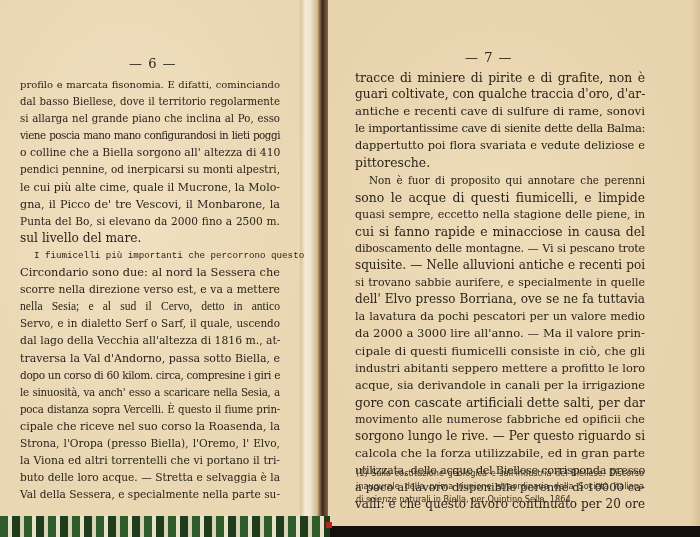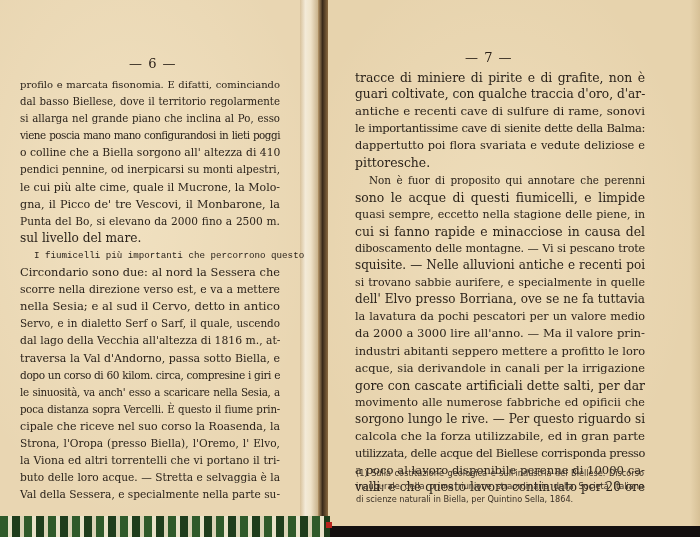--- a/index.html
+++ b/index.html
@@ -47,21 +47,21 @@
     <span class="line" style="letter-spacing: -0.5px; display: block; font-size: 10.4px;">viene poscia mano mano configurandosi in lieti poggi</span>
     <span class="line" style="display: block; font-size: 10.8px;">o colline che a Biella sorgono all' altezza di 410</span>
     <span class="line" style="display: block; font-size: 10.4px;">pendici pennine, od inerpicarsi su monti alpestri,</span>
     <span class="line" style="display: block; font-size: 11px;">le cui più alte cime, quale il Mucrone, la Molo-</span>
     <span class="line" style="display: block; font-size: 11.2px;">gna, il Picco de' tre Vescovi, il Monbarone, la</span>
     <span class="line" style="display: block; font-size: 10.6px;">Punta del Bo, si elevano da 2000 fino a 2500 m.</span>
     <span class="line last" style="display: block;">sul livello del mare.</span>
     <span class="line indent" style="display: block; font-size: 9.2px; font-family: Liberation Mono, monospace;">I fiumicelli più importanti che percorrono questo</span>
     <span class="line" style="display: block; font-size: 11.4px;">Circondario sono due: al nord la Sessera che</span>
     <span class="line" style="display: block; font-size: 10.8px;">scorre nella direzione verso est, e va a mettere</span>
-    <span class="line" style="display: block; font-size: 11.6px;">nella Sesia; e al sud il Cervo, detto in antico</span>
+    <span class="line" style="display: block; font-size: 11.6px; font-family: Liberation Serif, serif;">nella Sesia; e al sud il Cervo, detto in antico</span>
     <span class="line" style="display: block; font-size: 10.4px;">Servo, e in dialetto Serf o Sarf, il quale, uscendo</span>
     <span class="line" style="display: block; font-size: 10.8px;">dal lago della Vecchia all'altezza di 1816 m., at-</span>
     <span class="line" style="display: block; font-size: 11px;">traversa la Val d'Andorno, passa sotto Biella, e</span>
     <span class="line" style="letter-spacing: -0.4px; display: block; font-size: 10.6px;">dopo un corso di 60 kilom. circa, compresine i giri e</span>
     <span class="line" style="letter-spacing: -0.3px; display: block; font-size: 10.4px;">le sinuosità, va anch' esso a scaricare nella Sesia, a</span>
     <span class="line" style="letter-spacing: -0.2px; display: block; font-size: 10.2px;">poca distanza sopra Vercelli. È questo il fiume prin-</span>
     <span class="line" style="display: block; font-size: 11px;">cipale che riceve nel suo corso la Roasenda, la</span>
     <span class="line" style="display: block; font-size: 10.6px;">Strona, l'Oropa (presso Biella), l'Oremo, l' Elvo,</span>
     <span class="line" style="display: block; font-size: 10.8px;">la Viona ed altri torrentelli che vi portano il tri-</span>
     <span class="line" style="display: block; font-size: 10.6px;">buto delle loro acque. — Stretta e selvaggia è la</span>
@@ -81,20 +81,21 @@
     <span class="line indent" style="display: block; font-size: 10.4px;">Non è fuor di proposito qui annotare che perenni</span>
     <span class="line" style="display: block;">sono le acque di questi fiumicelli, e limpide</span>
     <span class="line" style="display: block; font-size: 11px;">quasi sempre, eccetto nella stagione delle piene, in</span>
     <span class="line" style="display: block;">cui si fanno rapide e minacciose in causa del</span>
     <span class="line" style="letter-spacing: -0.2px; display: block; font-size: 11.2px;">diboscamento delle montagne. — Vi si pescano trote</span>
     <span class="line" style="display: block; font-size: 12px;">squisite. — Nelle alluvioni antiche e recenti poi</span>
     <span class="line" style="display: block; font-size: 11px;">si trovano sabbie aurifere, e specialmente in quelle</span>
     <span class="line" style="display: block; font-size: 12px;">dell' Elvo presso Borriana, ove se ne fa tuttavia</span>
     <span class="line" style="display: block; font-size: 11.2px;">la lavatura da pochi pescatori per un valore medio</span>
     <span class="line" style="display: block; font-size: 11.6px;">da 2000 a 3000 lire all'anno. — Ma il valore prin-</span>
+    <span class="line" style="display: block; font-size: 11.8px;">cipale di questi fiumicelli consiste in ciò, che gli</span>
     <span class="line" style="display: block; font-size: 11.4px;">industri abitanti seppero mettere a profitto le loro</span>
     <span class="line" style="display: block; font-size: 11.4px;">acque, sia derivandole in canali per la irrigazione</span>
     <span class="line" style="display: block;">gore con cascate artificiali dette salti, per dar</span>
     <span class="line" style="display: block; font-size: 11.2px;">movimento alle numerose fabbriche ed opificii che</span>
     <span class="line" style="display: block; font-size: 12px;">sorgono lungo le rive. — Per questo riguardo si</span>
     <span class="line" style="display: block; font-size: 11.8px;">calcola che la forza utilizzabile, ed in gran parte</span>
     <span class="line" style="letter-spacing: -0.4px; display: block; font-size: 11.4px;">utilizzata, delle acque del Biellese corrisponda presso</span>
     <span class="line" style="display: block; font-size: 11.6px;">a poco al lavoro disponibile perenne di 10000 ca-</span>
     <span class="line" style="display: block; font-size: 12px;">valli: e che questo lavoro continuato per 20 ore</span>
 

